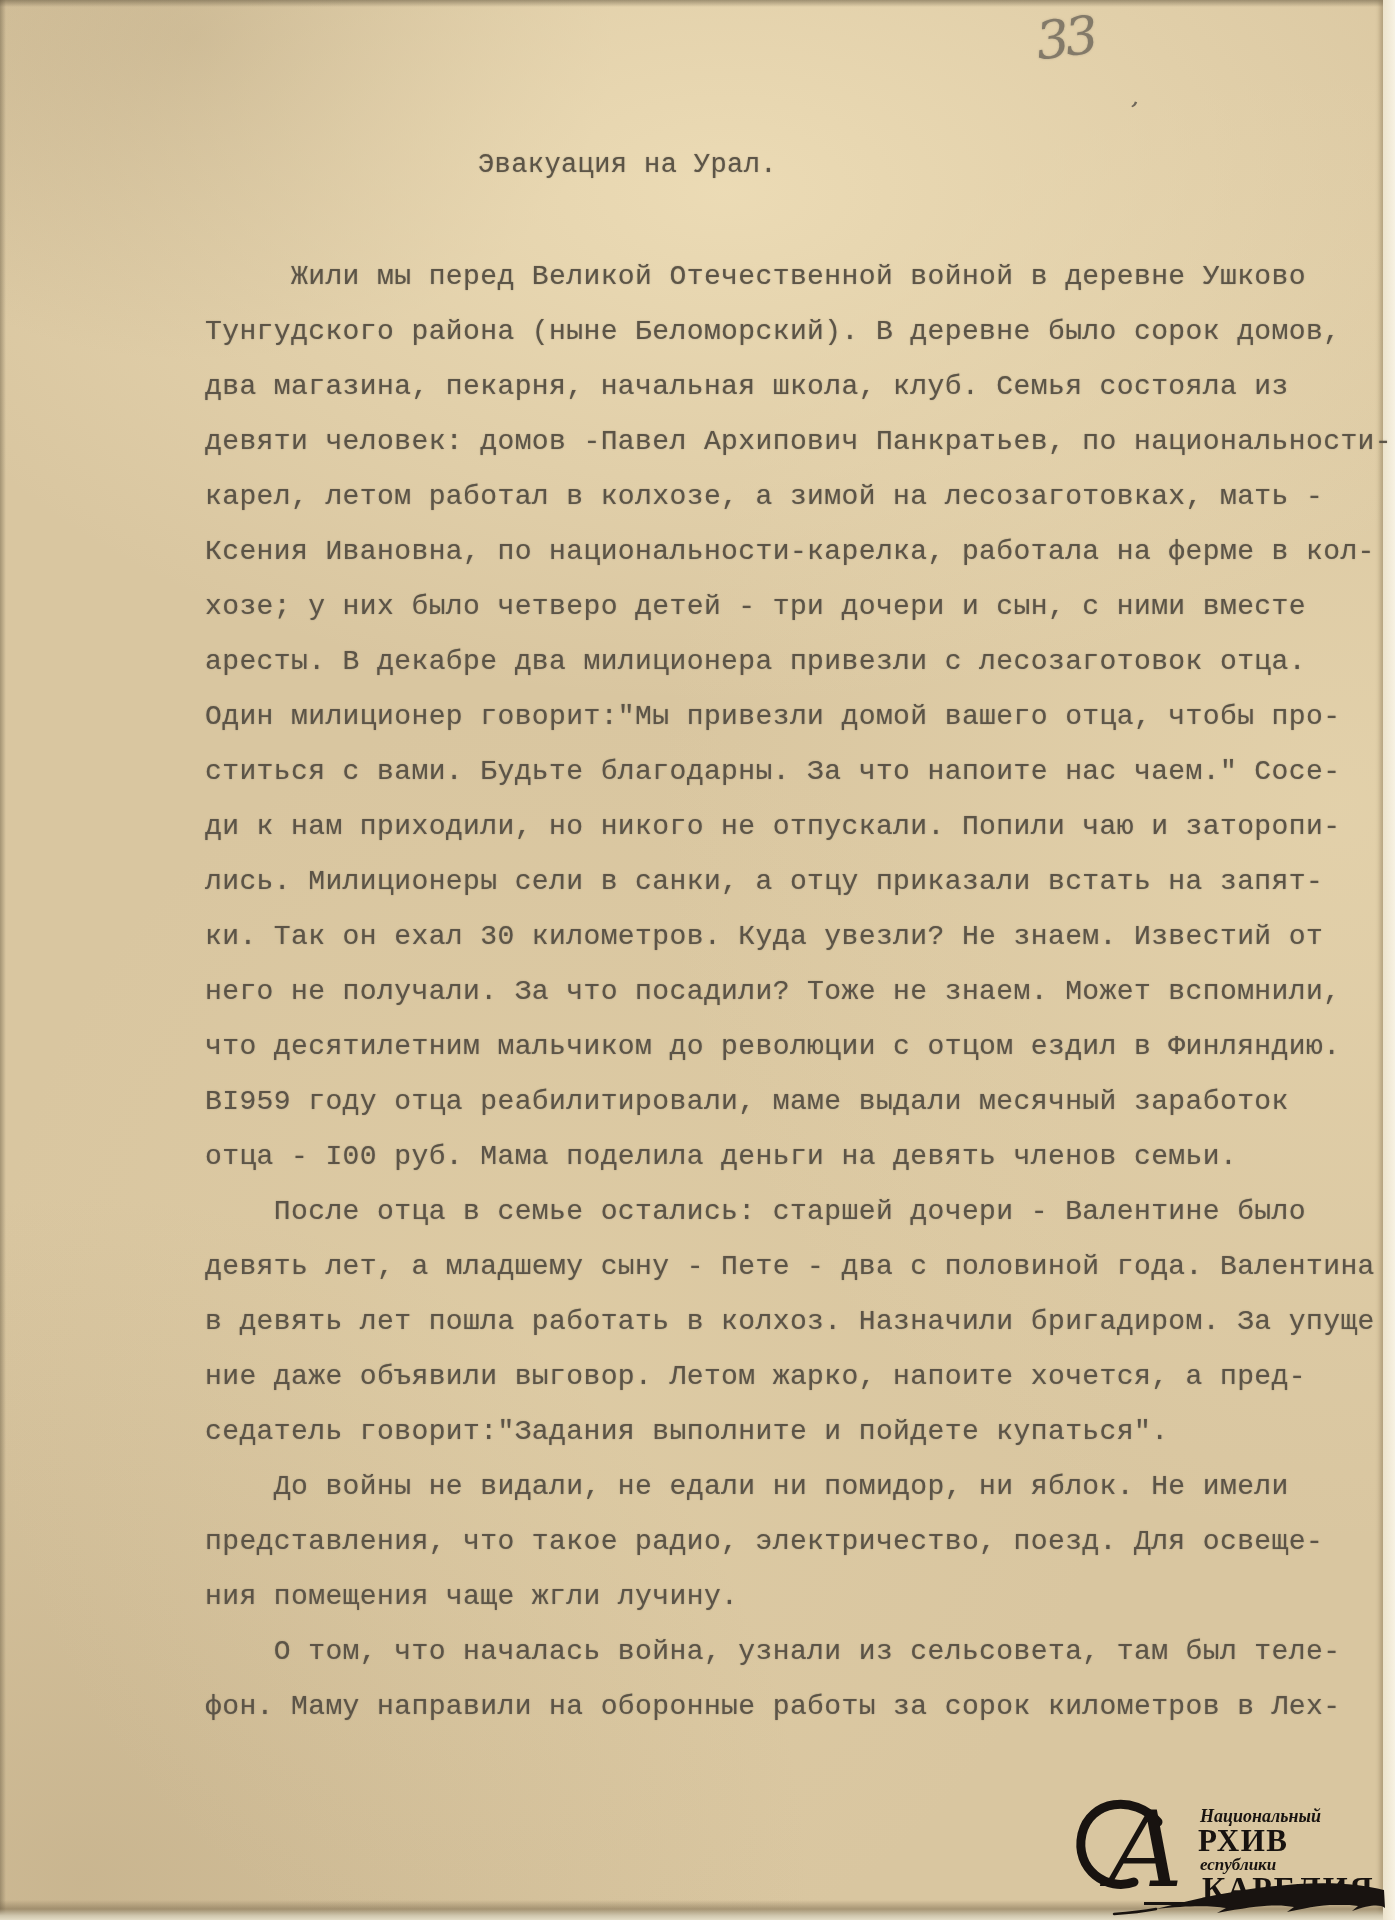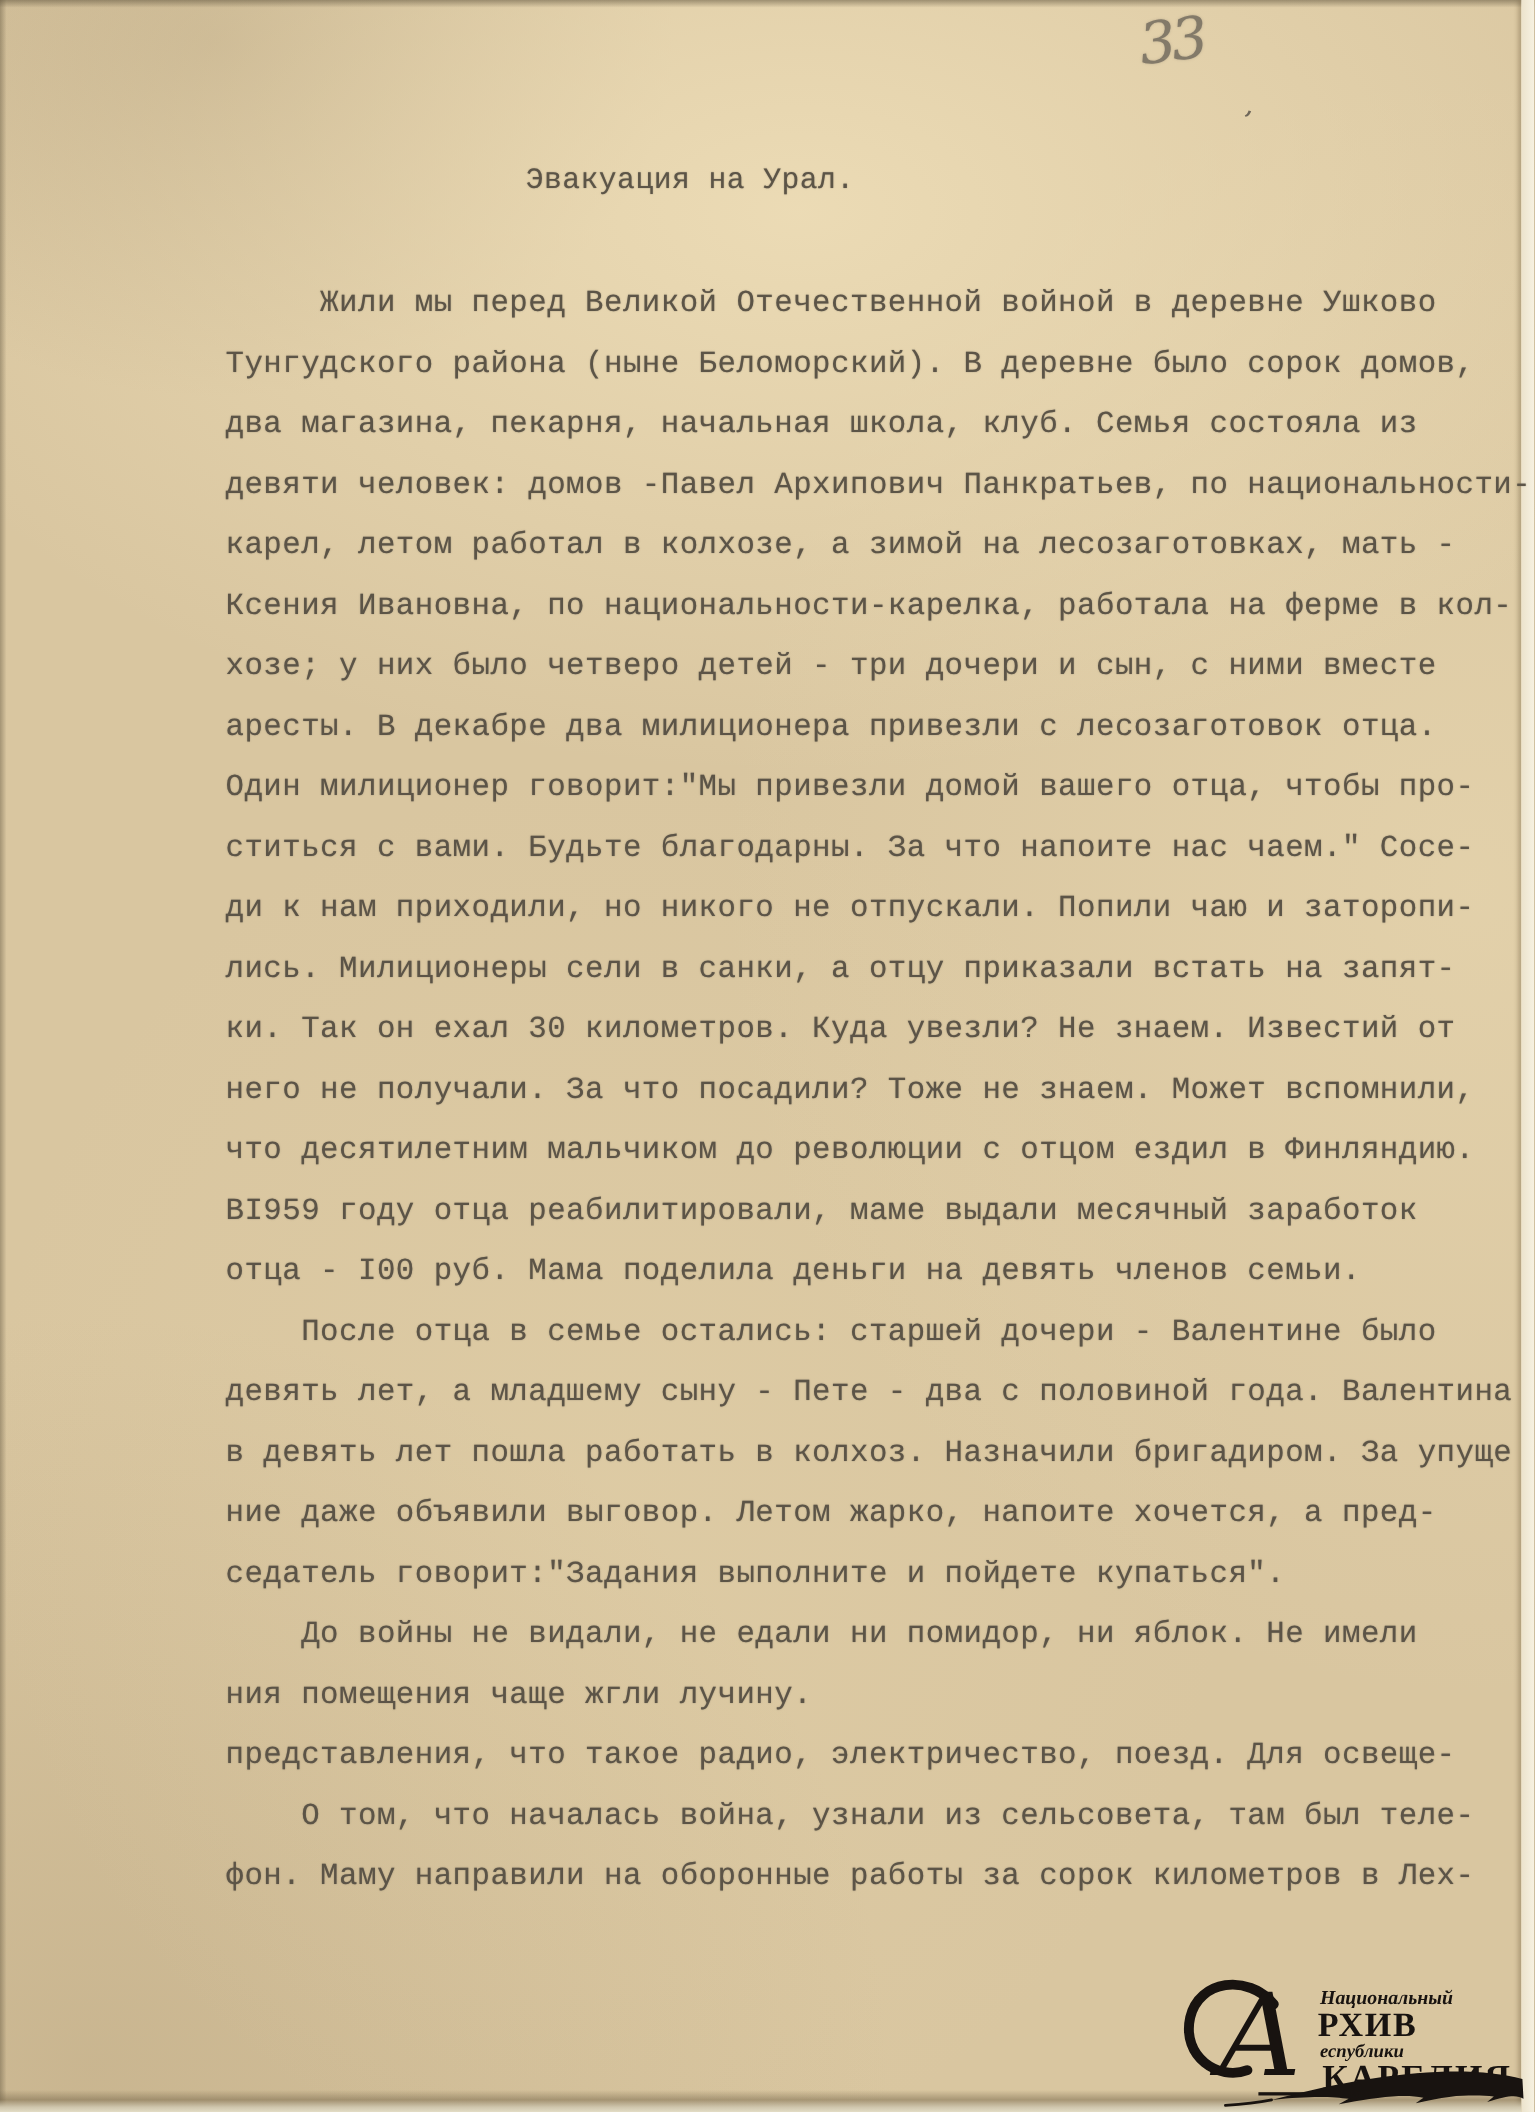--- a/index.html
+++ b/index.html
@@ -91,22 +91,22 @@
       <div class="line">него не получали. За что посадили? Тоже не знаем. Может вспомнили,</div>
       <div class="line">что десятилетним мальчиком до революции с отцом ездил в Финляндию.</div>
       <div class="line">ВI959 году отца реабилитировали, маме выдали месячный заработок</div>
       <div class="line">отца - I00 руб. Мама поделила деньги на девять членов семьи.</div>
       <div class="line">    После отца в семье остались: старшей дочери - Валентине было</div>
       <div class="line">девять лет, а младшему сыну - Пете - два с половиной года. Валентина</div>
       <div class="line">в девять лет пошла работать в колхоз. Назначили бригадиром. За упуще</div>
       <div class="line">ние даже объявили выговор. Летом жарко, напоите хочется, а пред-</div>
       <div class="line">седатель говорит:"Задания выполните и пойдете купаться".</div>
       <div class="line">    До войны не видали, не едали ни помидор, ни яблок. Не имели</div>
+      <div class="line">представления, что такое радио, электричество, поезд. Для освеще-</div>
       <div class="line">ния помещения чаще жгли лучину.</div>
-      <div class="line">представления, что такое радио, электричество, поезд. Для освеще-</div>
       <div class="line">    О том, что началась война, узнали из сельсовета, там был теле-</div>
       <div class="line">фон. Маму направили на оборонные работы за сорок километров в Лех-</div>
     </div>
 
   <svg class="stamp" viewBox="0 0 320 138" xmlns="http://www.w3.org/2000/svg">
 
     <path d="M86,40 C62,12 18,18 10,52 C2,88 36,110 62,100" fill="none" stroke="#181310" stroke-width="9" stroke-linecap="round"></path>
 
     <text x="34" y="104" font-family="DejaVu Serif, Liberation Serif, serif" font-style="italic" font-size="104" fill="#181310">А</text>
 

